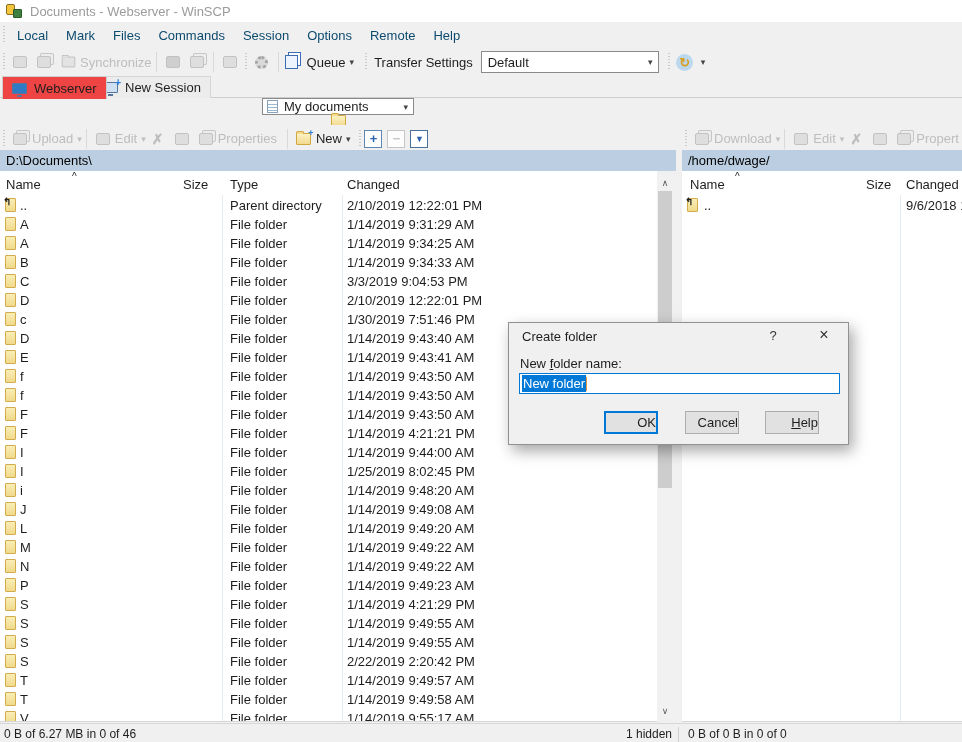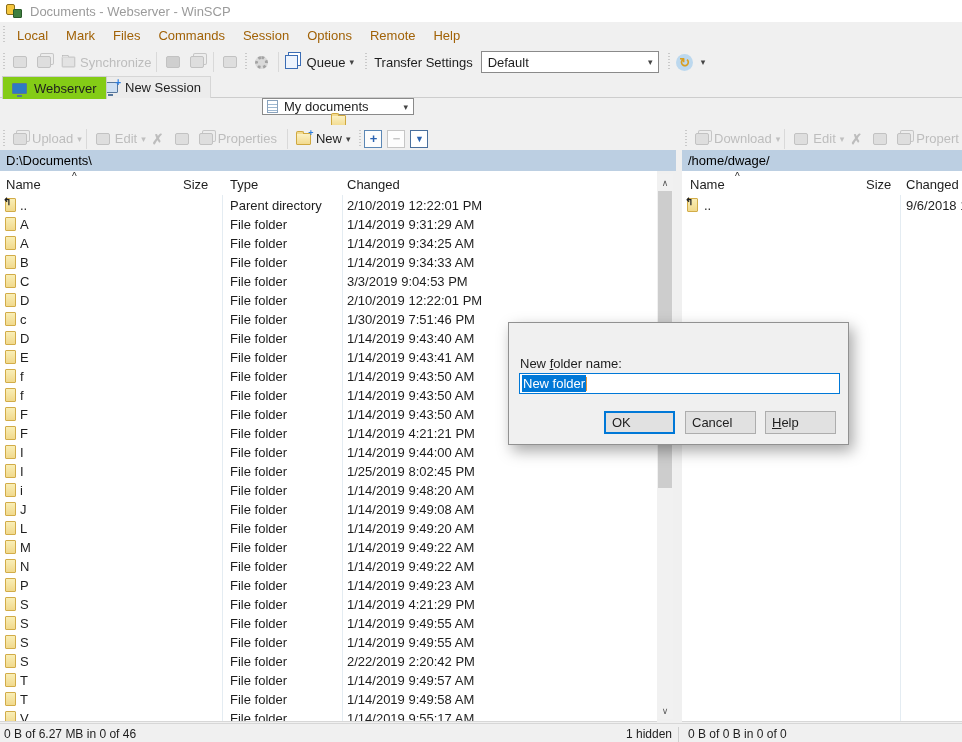--- a/index.html
+++ b/index.html
@@ -9,21 +9,21 @@
 
   
   .titlebar { position:absolute; top:0; left:0; width:962px; height:22px; background:#ffffff; display:flex; align-items:center; }
   .app-icon { width:16px; height:14px; margin:0 8px 0 6px; position:relative; }
   .app-icon .lock { position:absolute; left:0; top:0; width:9px; height:11px; background:#f5c63d; border:1px solid #8a6d1d; border-radius:2px; }
   .app-icon .disk { position:absolute; right:0; bottom:0; width:9px; height:9px; background:#3f7f3f; border:1px solid #2a5a2a; border-radius:1px; }
   .title-text { color:#9b9b9b; font-size:13px; }
 
   
   .menubar { position:absolute; top:22px; left:0; width:962px; height:26px; background:#f0f0f0; display:flex; align-items:center; }
-  .menu-item { padding:4px 9px; color:#a16207; cursor:default; }
+  .menu-item { padding:4px 9px; color:#0c4a6e; cursor:default; }
 
   .grip { width:4px; height:18px; margin:0 2px; background:repeating-linear-gradient(180deg,#c9c9c9 0 1px, transparent 1px 3px); background-size:2px 100%; background-repeat:no-repeat; background-position:1px 0; }
   .sep { width:1px; height:20px; background:#d9d9d9; margin:0 4px; }
 
   
   .maintoolbar { position:absolute; top:48px; left:0; width:962px; height:28px; background:#f0f0f0; display:flex; align-items:center; }
   .tbtn { height:24px; min-width:24px; display:flex; align-items:center; justify-content:center; padding:0 2px; }
   .dis { color:#bdbdbd; }
   .glyph { font-size:14px; line-height:1; }
   .gray-ic { width:14px; height:12px; background:#dedede; border:1px solid #c2c2c2; border-radius:2px; }
@@ -32,21 +32,21 @@
   .queue-ic { width:13px; height:14px; background:#eef4fd; border:1px solid #3b6db5; box-shadow:3px -3px 0 -1px #fff, 3px -3px 0 0 #3b6db5; margin-right:6px; }
   .dd { font-size:9px; color:#444; margin-left:4px; }
   .dd.dis { color:#c0c0c0; }
   .combo { height:22px; background:#fff; border:1px solid #8a8a8a; display:flex; align-items:center; position:relative; }
   .combo .dd { position:absolute; right:5px; }
   .sync-ic { width:17px; height:17px; border-radius:50%; background:#bcd8ee; color:#d99e1f; font-weight:bold; font-size:13px; display:flex; align-items:center; justify-content:center; }
 
   
   .tabrow { position:absolute; top:76px; left:0; width:962px; height:22px; border-bottom:1px solid #cdcdcd; }
   .tab { position:absolute; top:0; height:22px; display:flex; align-items:center; padding:0 9px; }
-  .tab.active { left:2px; background:#84cc16; border:1px solid #cdcdcd; border-bottom:none; z-index:2; height:23px; }
+  .tab.active { left:2px; background:#ef4444; border:1px solid #cdcdcd; border-bottom:none; z-index:2; height:23px; }
   .tab.inactive { left:93px; background:#ececec; border:1px solid #d6d6d6; border-bottom:none; }
   .mon { width:15px; height:11px; border:1px solid #56779d; background:#2e7ac4; border-radius:1px; position:relative; margin-right:7px; }
   .mon::after { content:''; position:absolute; left:4px; bottom:-4px; width:5px; height:2px; background:#56779d; }
   .mon.new { background:#cfe0f2; }
   .mon.new::before { content:'+'; position:absolute; right:-4px; top:-6px; color:#2a7de1; font-size:10px; font-weight:bold; }
 
   
   .ptool { position:absolute; height:27px; background:#f0f0f0; display:flex; align-items:center; }
   .doc-ic { width:11px; height:13px; background:#fff; border:1px solid #8aa3bd; margin:0 6px 0 4px; background-image:linear-gradient(#fff 3px,#9db8d2 3px,#9db8d2 4px,#fff 4px,#fff 6px,#9db8d2 6px,#9db8d2 7px,#fff 7px,#fff 9px,#9db8d2 9px,#9db8d2 10px,#fff 10px); }
   .fold { width:15px; height:12px; background:linear-gradient(#fbf1c4,#f2da8e); border:1px solid #cfa83f; border-radius:1px; position:relative; }
@@ -96,21 +96,21 @@
   
   .dialog { position:absolute; left:508px; top:322px; width:341px; height:123px; background:#f0f0f0; border:1px solid #919191; box-shadow:4px 6px 14px rgba(0,0,0,.35); z-index:10; }
   .dlg-title { position:absolute; top:0; left:0; right:0; height:27px; display:flex; align-items:center; }
   .dlg-title .cap { margin-left:13px; }
   .dlg-help { position:absolute; right:66px; top:5px; width:18px; text-align:center; color:#333; }
   .dlg-close { position:absolute; right:14px; top:3px; width:20px; text-align:center; font-size:16px; color:#333; }
   .dlg-label { position:absolute; left:11px; top:33px; }
   .dlg-input { position:absolute; left:10px; top:50px; width:321px; height:21px; background:#fff; border:1px solid #0078d7; display:flex; align-items:center; padding-left:2px; }
   .dlg-sel { background:#0078d7; color:#fff; padding:1px 1px; }
   .caret-bar { width:1px; height:14px; background:#e8963c; }
-  .btn { position:absolute; top:88px; width:71px; height:23px; background:#e1e1e1; border:1px solid #adadad; display:flex; align-items:center; justify-content:flex-start;padding-left:6px; }
+  .btn { position:absolute; top:88px; width:54px; height:23px; background:#e1e1e1; border:1px solid #adadad; display:flex; align-items:center; justify-content:flex-end;padding-left:6px; }
   .btn.focused { border:2px solid #0078d7; }
   .u { text-decoration:underline; }
 </style>
 </head>
 <body>
 
 <div class="window">
 
   <div class="titlebar">
     <span class="app-icon">
@@ -535,20 +535,25 @@
   </div>
 
   <div class="statusbar">
     <span style="left:4px;">0 B of 6.27 MB in 0 of 46</span>
     <span style="left:626px;">1 hidden</span>
     <span class="st-div" style="left:678px;"></span>
     <span style="left:688px;">0 B of 0 B in 0 of 0</span>
   </div>
 
   <div class="dialog">
+    <div class="dlg-title">
+      <span class="cap">Create folder</span>
+      <span class="dlg-help">?</span>
+      <span class="dlg-close">×</span>
+    </div>
     <div class="dlg-label"><span>New </span><span class="u">f</span><span>older name:</span></div>
     <div class="dlg-input">
       <span class="dlg-sel">New folder</span>
       <span class="caret-bar"></span>
     </div>
     <div class="btn focused" style="left:95px;">
         <span>OK</span>
       </div>
     <div class="btn" style="left:176px;">
         <span>Cancel</span>

